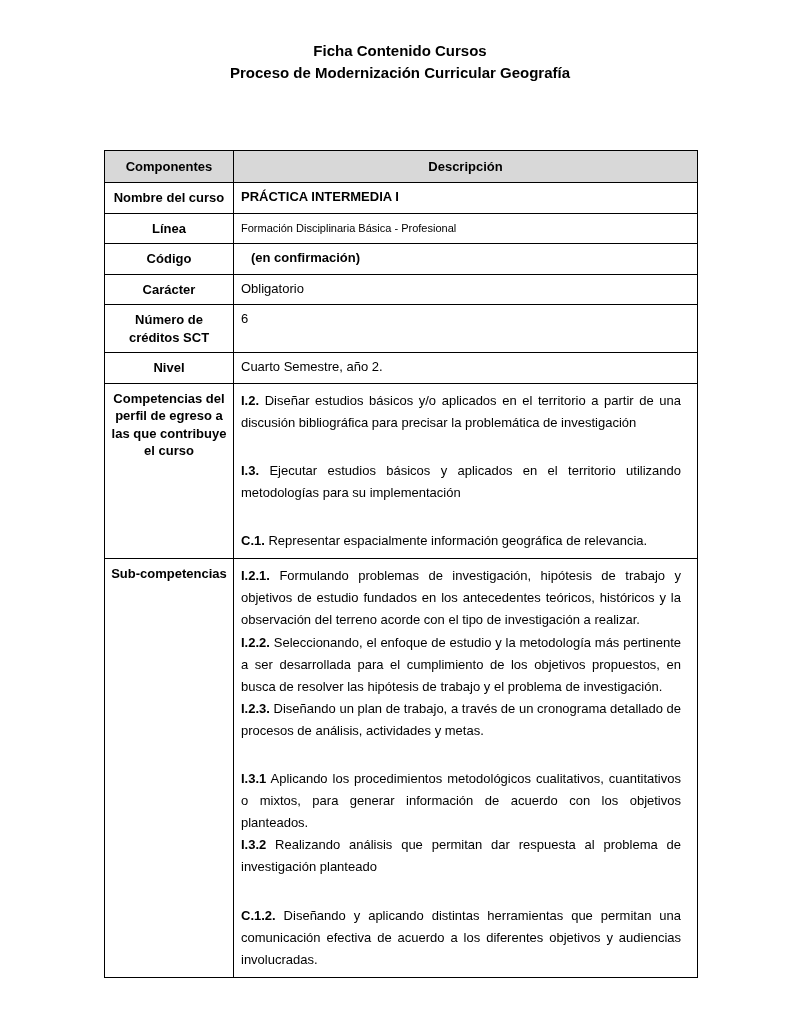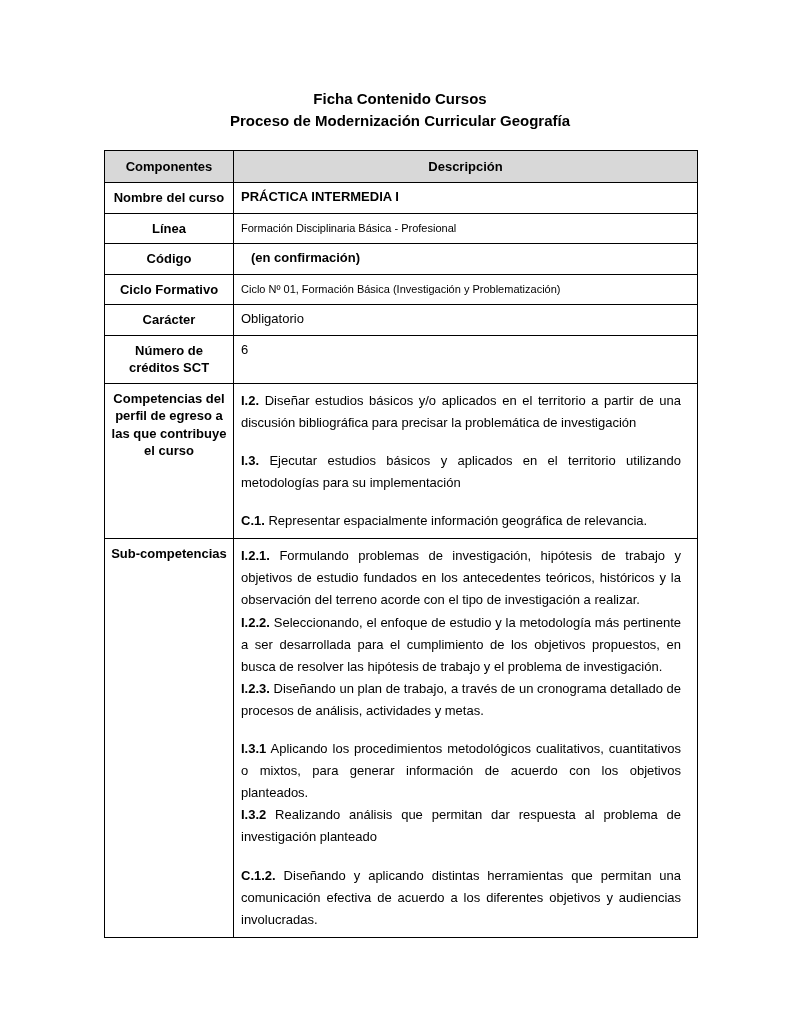--- a/index.html
+++ b/index.html
@@ -6,21 +6,21 @@
   .page {
     width: 800px;
     height: 1035px;
     position: relative;
     background: #ffffff;
     font-family: "Liberation Sans", "DejaVu Sans", sans-serif;
     color: #000000;
     overflow: hidden;
   }
   .doc-title {
-    padding-top: 88px;
+    padding-top: 40px;
     text-align: center;
     font-weight: bold;
     font-size: 15px;
     line-height: 1.45;
   }
   table.ficha {
     position: absolute;
     left: 104px;
     top: 150px;
     width: 593px;
@@ -54,21 +54,21 @@
     vertical-align: top;
     font-size: 13px;
     line-height: 1.4;
     padding: 5px 16px 6px 7px;
     height: 24px;
   }
   td.content-cell.small { font-size: 11px; padding-top: 7px; margin-left: 8px; }
   td.content-cell.justify { line-height: 1.7; padding-top: 6px; }
   td.content-cell.justify .para { text-align: justify; }
   .para { margin: 0; }
-  .para.gap { margin-top: 16px; }
+  .para.gap { margin-top: 26px; }
   .para.indent { text-indent: 10px; }
   .b { font-weight: bold; }
   .i { }
 </style>
 </head>
 <body>
 
 <div class="page">
 
   <div class="doc-title">
@@ -100,35 +100,35 @@
             <p class="para"><span class="">Formación Disciplinaria Básica - Profesional</span></p>
           </td>
         </tr>
         <tr>
           <td class="label-cell">Código</td>
           <td class="content-cell">
             <p class="para indent"><span class="b i">(en confirmación)</span></p>
           </td>
         </tr>
         <tr>
-          <td class="label-cell">Ciclo Formativo</td>
-          <td class="content-cell small">
-            <p class="para"><span class="">Ciclo Nº 01, Formación Básica (Investigación y Problematización)</span></p>
-          </td>
-        </tr>
-        <tr>
           <td class="label-cell">Carácter</td>
           <td class="content-cell">
             <p class="para"><span class="">Obligatorio</span></p>
           </td>
         </tr>
         <tr>
           <td class="label-cell">Número de créditos SCT</td>
           <td class="content-cell">
             <p class="para"><span class="">6</span></p>
+          </td>
+        </tr>
+        <tr>
+          <td class="label-cell">Nivel</td>
+          <td class="content-cell">
+            <p class="para"><span class="">Cuarto Semestre, año 2.</span></p>
           </td>
         </tr>
         <tr>
           <td class="label-cell">Competencias del perfil de egreso a las que contribuye el curso</td>
           <td class="content-cell justify">
             <p class="para"><span class="b ">I.2.</span><span class=""> Diseñar estudios básicos y/o aplicados en el territorio a partir de una discusión bibliográfica para precisar la problemática de investigación</span></p>
             <p class="para gap"><span class="b ">I.3.</span><span class=""> Ejecutar estudios básicos y aplicados en el territorio utilizando metodologías para su implementación</span></p>
             <p class="para gap"><span class="b ">C.1.</span><span class=""> Representar espacialmente información geográfica de relevancia.</span></p>
           </td>
         </tr>

